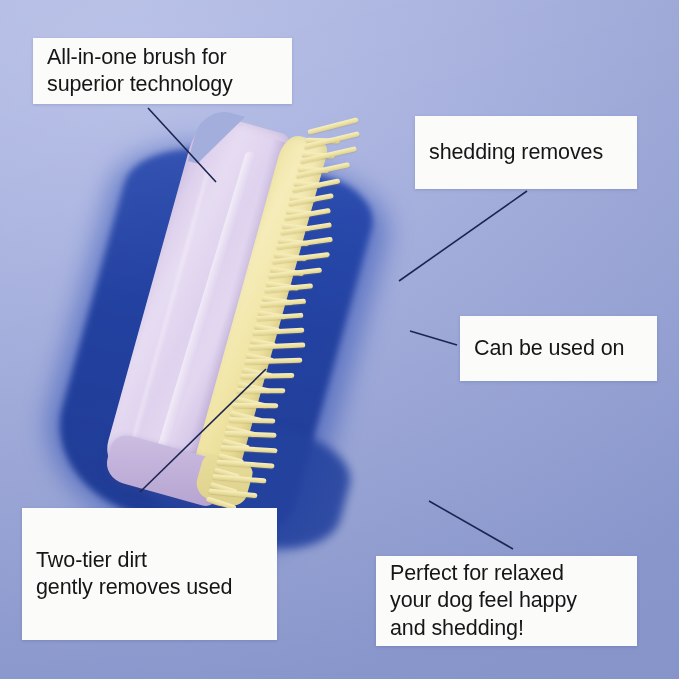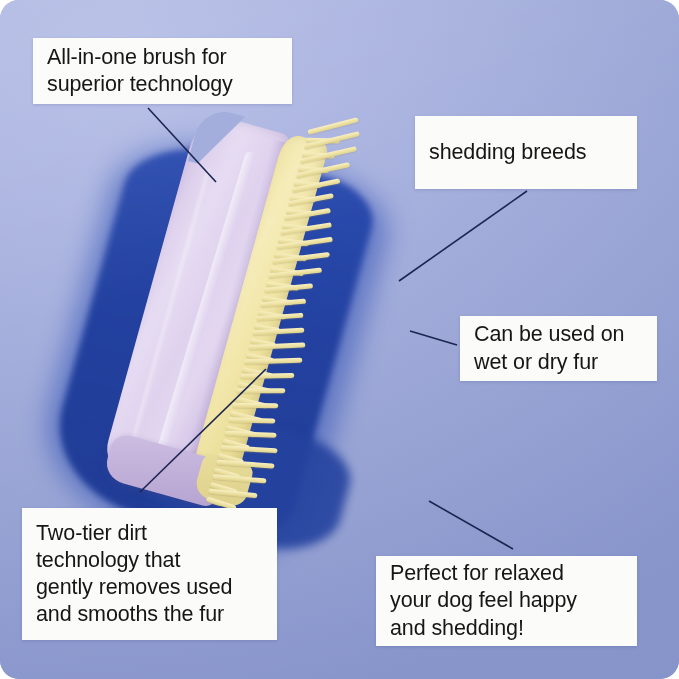--- a/index.html
+++ b/index.html
@@ -7,21 +7,20 @@
     padding: 0;
     background: #ffffff;
   }
   #infographic {
     position: relative;
     width: 679px;
     height: 679px;
     overflow: hidden;
     font-family: "Liberation Sans", sans-serif;
     background: #a3aedc;
-    border-radius: 19px;
   }
   
   .bg-base {
     position: absolute;
     inset: 0;
     background:
       radial-gradient(120% 95% at 18% 8%, #b4bde6 0%, #a6b0dd 42%, #98a4d4 78%, #8f9cd0 100%);
   }
   .bg-vignette {
     position: absolute;
@@ -294,33 +293,30 @@
     <line x1="266" y1="369" x2="140" y2="492" stroke="#1b2550" stroke-width="1.6"></line>
     <line x1="429" y1="501" x2="513" y2="549" stroke="#1b2550" stroke-width="1.6"></line>
   </svg>
 
   <div class="callout" id="callout-1">
     <span class="line">All-in-one brush for</span>
     <span class="line">superior technology</span>
   </div>
 
   <div class="callout" id="callout-2">
-    <span class="line">shedding breeds</span>
+    <span class="line">shedding removes</span>
   </div>
 
   <div class="callout" id="callout-3">
     <span class="line">Can be used on</span>
-    <span class="line">wet or dry fur</span>
   </div>
 
   <div class="callout" id="callout-4">
     <span class="line">Two-tier dirt</span>
-    <span class="line">technology that</span>
     <span class="line">gently removes used</span>
-    <span class="line">and smooths the fur</span>
   </div>
 
   <div class="callout" id="callout-5">
     <span class="line">Perfect for relaxed</span>
     <span class="line">your dog feel happy</span>
     <span class="line">and shedding!</span>
   </div>
 
 </div>
 

